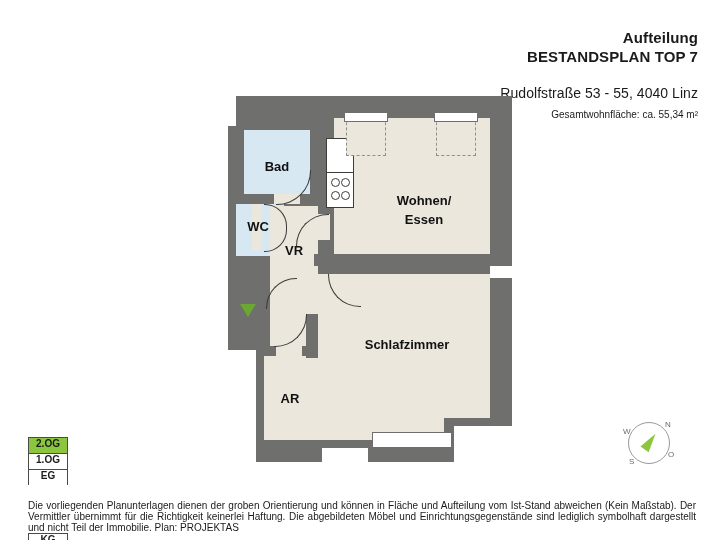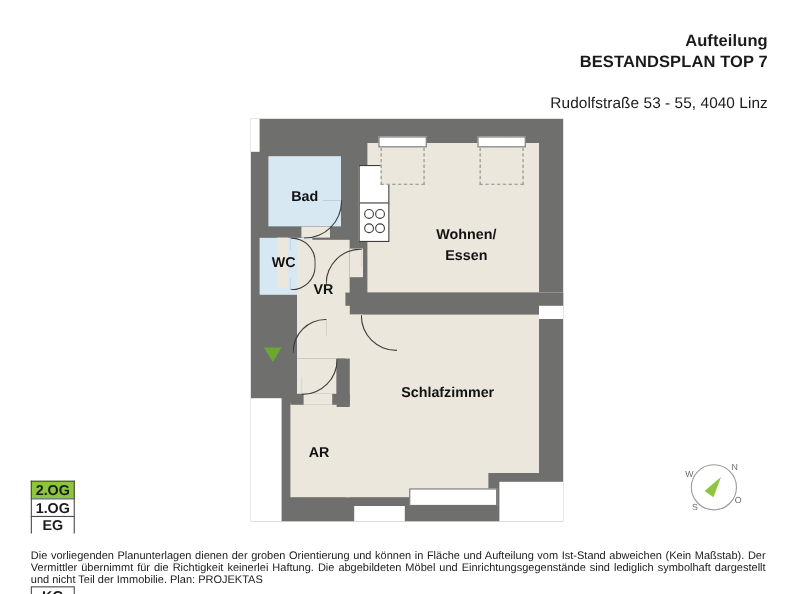--- a/index.html
+++ b/index.html
@@ -47,21 +47,20 @@
     margin-top: 5px;
   }
 
   
   .plan {
     position: absolute;
     left: 228px;
     top: 96px;
     width: 284px;
     height: 366px;
-    margin-top: 12px;
   }
   
   .wall-block {
     position: absolute;
     left: 0;
     top: 0;
     width: 284px;
     height: 366px;
     background: #6f6f6d;
   }
@@ -155,21 +154,21 @@
     position: absolute;
     left: 28px;
     top: 437px;
     width: 40px;
   }
   .floor-item {
     width: 40px;
     height: 16px;
     border: 1px solid #4a4a48;
     border-bottom: none;
-    font-size: 13px;
+    font-size: 10px;
     font-weight: bold;
     display: flex;
     align-items: flex-start;
     justify-content: center;
     background: #ffffff;
     box-sizing: border-box;
   }
   .floor-item.active { background: #8cc63f; }
   .floor-item.last { border-bottom: 1px solid #4a4a48; margin-top: 48px; }
 
@@ -220,20 +219,21 @@
     text-align: justify;
   }
 </style>
 </head>
 <body>
 
 <div class="header">
   <div class="title-1">Aufteilung</div>
   <div class="title-2">BESTANDSPLAN TOP 7</div>
   <div class="address">Rudolfstraße 53 - 55, 4040 Linz</div>
+  <div class="area">Gesamtwohnfläche: ca. 55,34 m²</div>
 </div>
 
 <div class="plan">
 
   <div class="wall-block"></div>
 
   <div class="room r-wohnen"></div>
   <div class="room r-schlaf"></div>
   <div class="room r-schlaf-ext"></div>
   <div class="room r-bad"></div>

